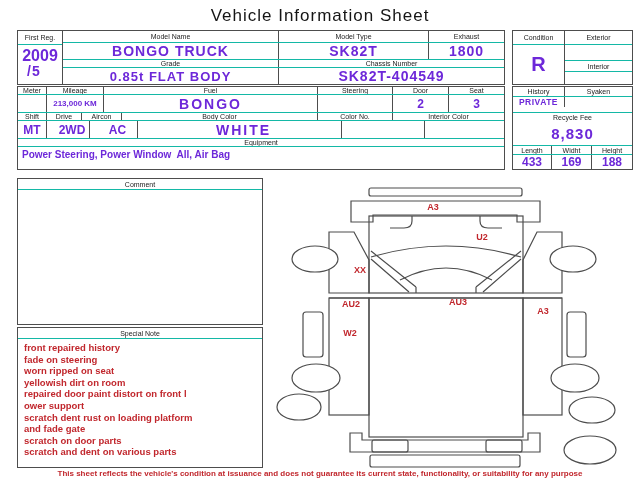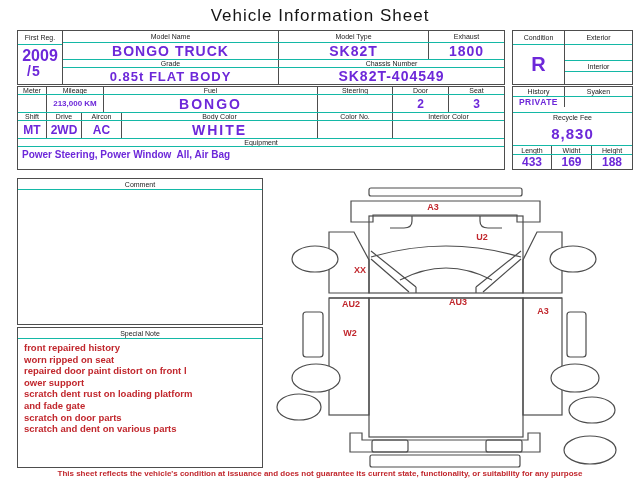--- a/index.html
+++ b/index.html
@@ -92,21 +92,21 @@
       <div class="cell val v12" style="flex:1;">3</div>
     </div>
     <div class="row bb" style="height:8px;">
       <div class="cell hdr br" style="width:29px;">Shift</div>
       <div class="cell hdr br" style="width:35px;">Drive</div>
       <div class="cell hdr br" style="width:40px;">Aircon</div>
       <div class="cell hdr br" style="width:196px;">Body Color</div>
       <div class="cell hdr br" style="width:75px;">Color No.</div>
       <div class="cell hdr" style="flex:1;">Interior Color</div>
     </div>
-    <div class="row bb" style="height:18px;">
+    <div class="row bb" style="height:18px;gap:8px;">
       <div class="cell val v12 br" style="width:29px;">MT</div>
       <div class="cell val v12 br" style="width:35px;">2WD</div>
       <div class="cell val v12 br" style="width:40px;">AC</div>
       <div class="cell val v14 ls2 br" style="width:196px;">WHITE</div>
       <div class="cell val br" style="width:75px;"></div>
       <div class="cell val" style="flex:1;"></div>
     </div>
     <div class="row bb" style="height:8px;">
       <div class="cell hdr" style="flex:1;">Equipment</div>
     </div>
@@ -144,21 +144,23 @@
 
   <div class="abs tbl col" style="left:17px;top:178px;width:246px;height:147px;">
     <div class="hdr bb" style="height:10px;">Comment</div>
     <div class="cell val v10" style="flex:1;"></div>
   </div>
 
   <div class="abs tbl col" style="left:17px;top:327px;width:246px;height:141px;">
     <div class="hdr bb" style="height:10px;">Special Note</div>
     <div class="note-body">
       <div>front repaired history</div>
+      <div>fade on steering</div>
       <div>worn ripped on seat</div>
+      <div>yellowish dirt on room</div>
       <div>repaired door paint distort on front l</div>
       <div>ower support</div>
       <div>scratch dent rust on loading platform</div>
       <div>and fade gate</div>
       <div>scratch on door parts</div>
       <div>scratch and dent on various parts</div>
     </div>
   </div>
 
   <svg class="abs" style="left:276px;top:183px;" width="364" height="287" viewBox="276 183 364 287">

